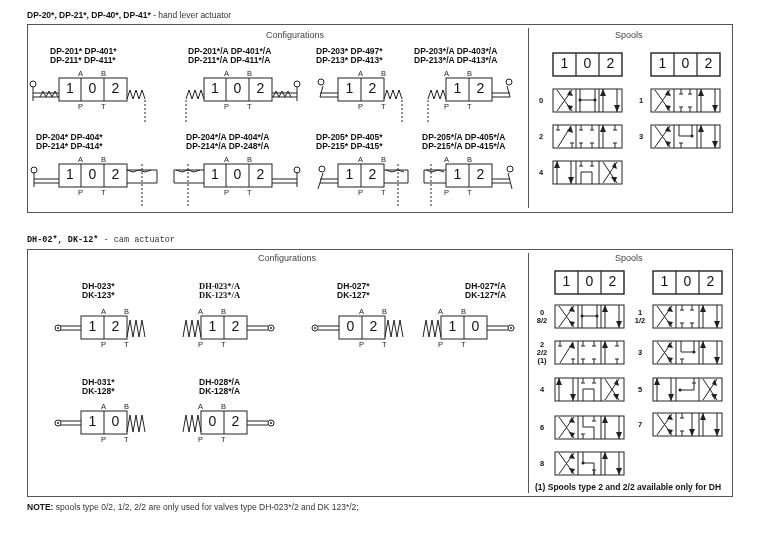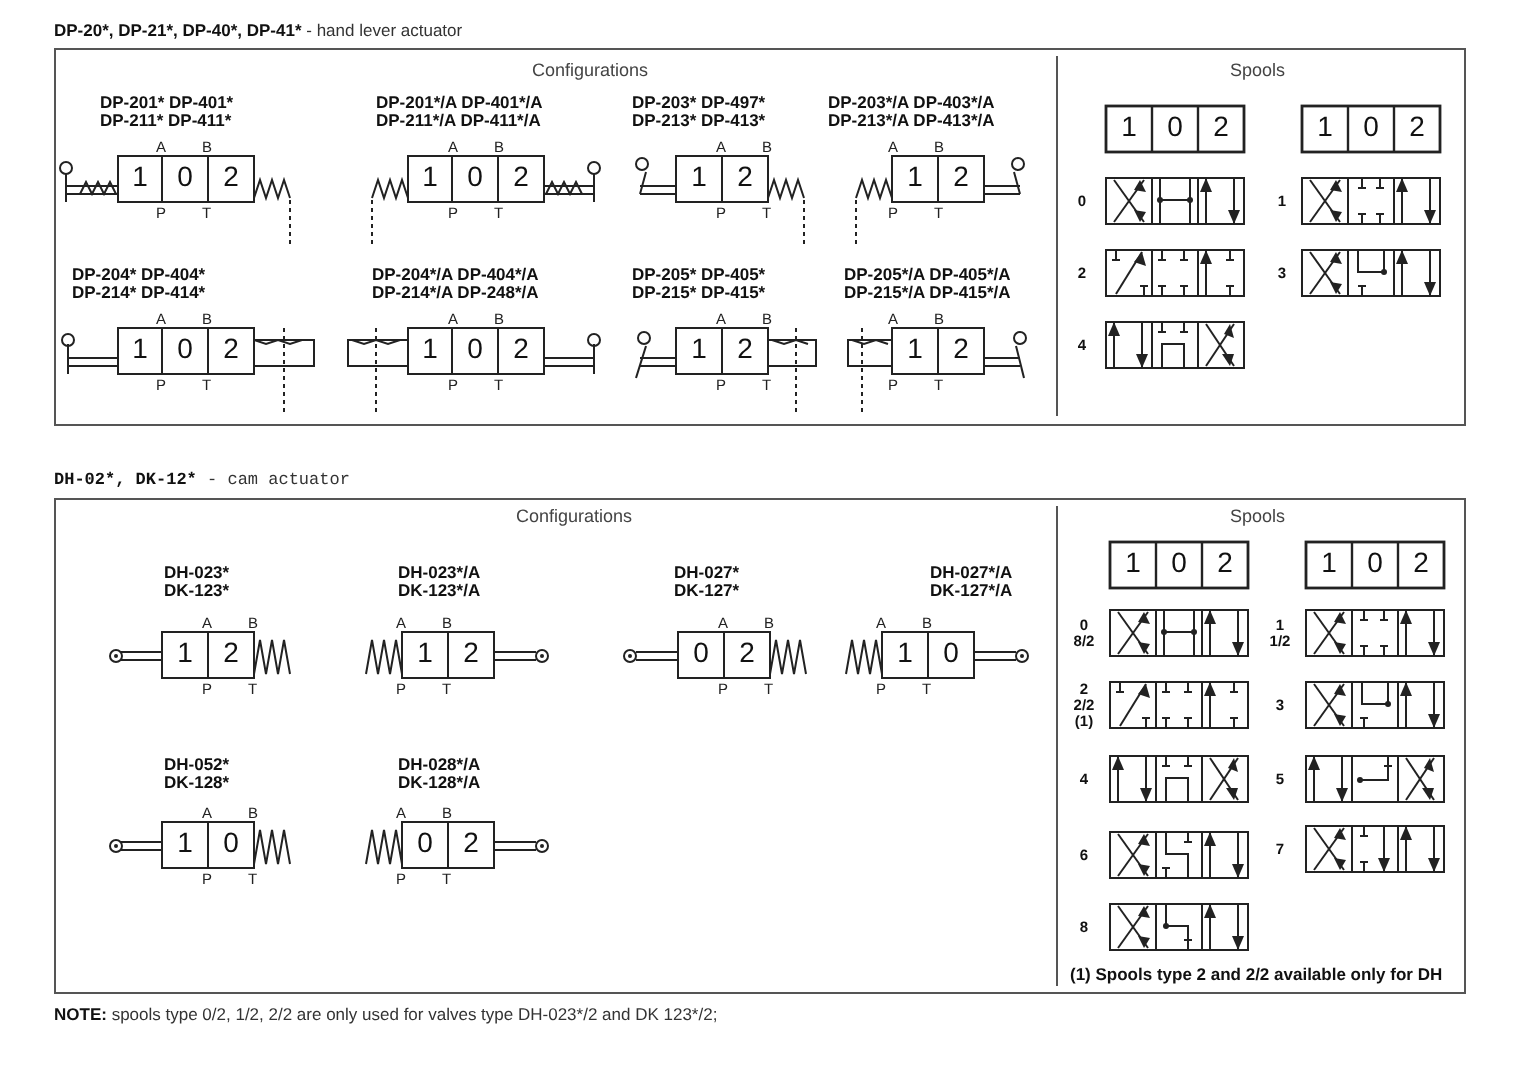--- a/index.html
+++ b/index.html
@@ -333,34 +333,34 @@
 </div>
 <div class="box" style="left:27px;top:249px;width:706px;height:248px;"></div>
 <div class="vdiv" style="left:528px;top:253px;height:240px;"></div>
 <div class="abs hdr" style="left:258px;top:253px;">Configurations</div>
 <div class="abs hdr" style="left:615px;top:253px;">Spools</div>
 
 <div class="abs code" style="left:82px;top:282px;text-align:center;">
     <div>DH-023*</div>
     <div>DK-123*</div>
   </div>
-<div class="abs code" style="left:199px;top:282px;">
+<div class="abs code" style="left:199px;top:282px;font-family:Liberation Serif, serif;">
     <div>DH-023*/A</div>
     <div>DK-123*/A</div>
   </div>
 <div class="abs code" style="left:337px;top:282px;">
     <div>DH-027*</div>
     <div>DK-127*</div>
   </div>
 <div class="abs code" style="left:437px;top:282px;margin-left:28px;">
     <div>DH-027*/A</div>
     <div>DK-127*/A</div>
   </div>
 <div class="abs code" style="left:82px;top:378px;">
-    <div>DH-052*</div>
+    <div>DH-031*</div>
     <div>DK-128*</div>
   </div>
 <div class="abs code" style="left:199px;top:378px;">
     <div>DH-028*/A</div>
     <div>DK-128*/A</div>
   </div>
 
 <svg style="left:0;top:0;" width="759" height="540">
   <g stroke="#222" fill="none" stroke-width="1">
 

